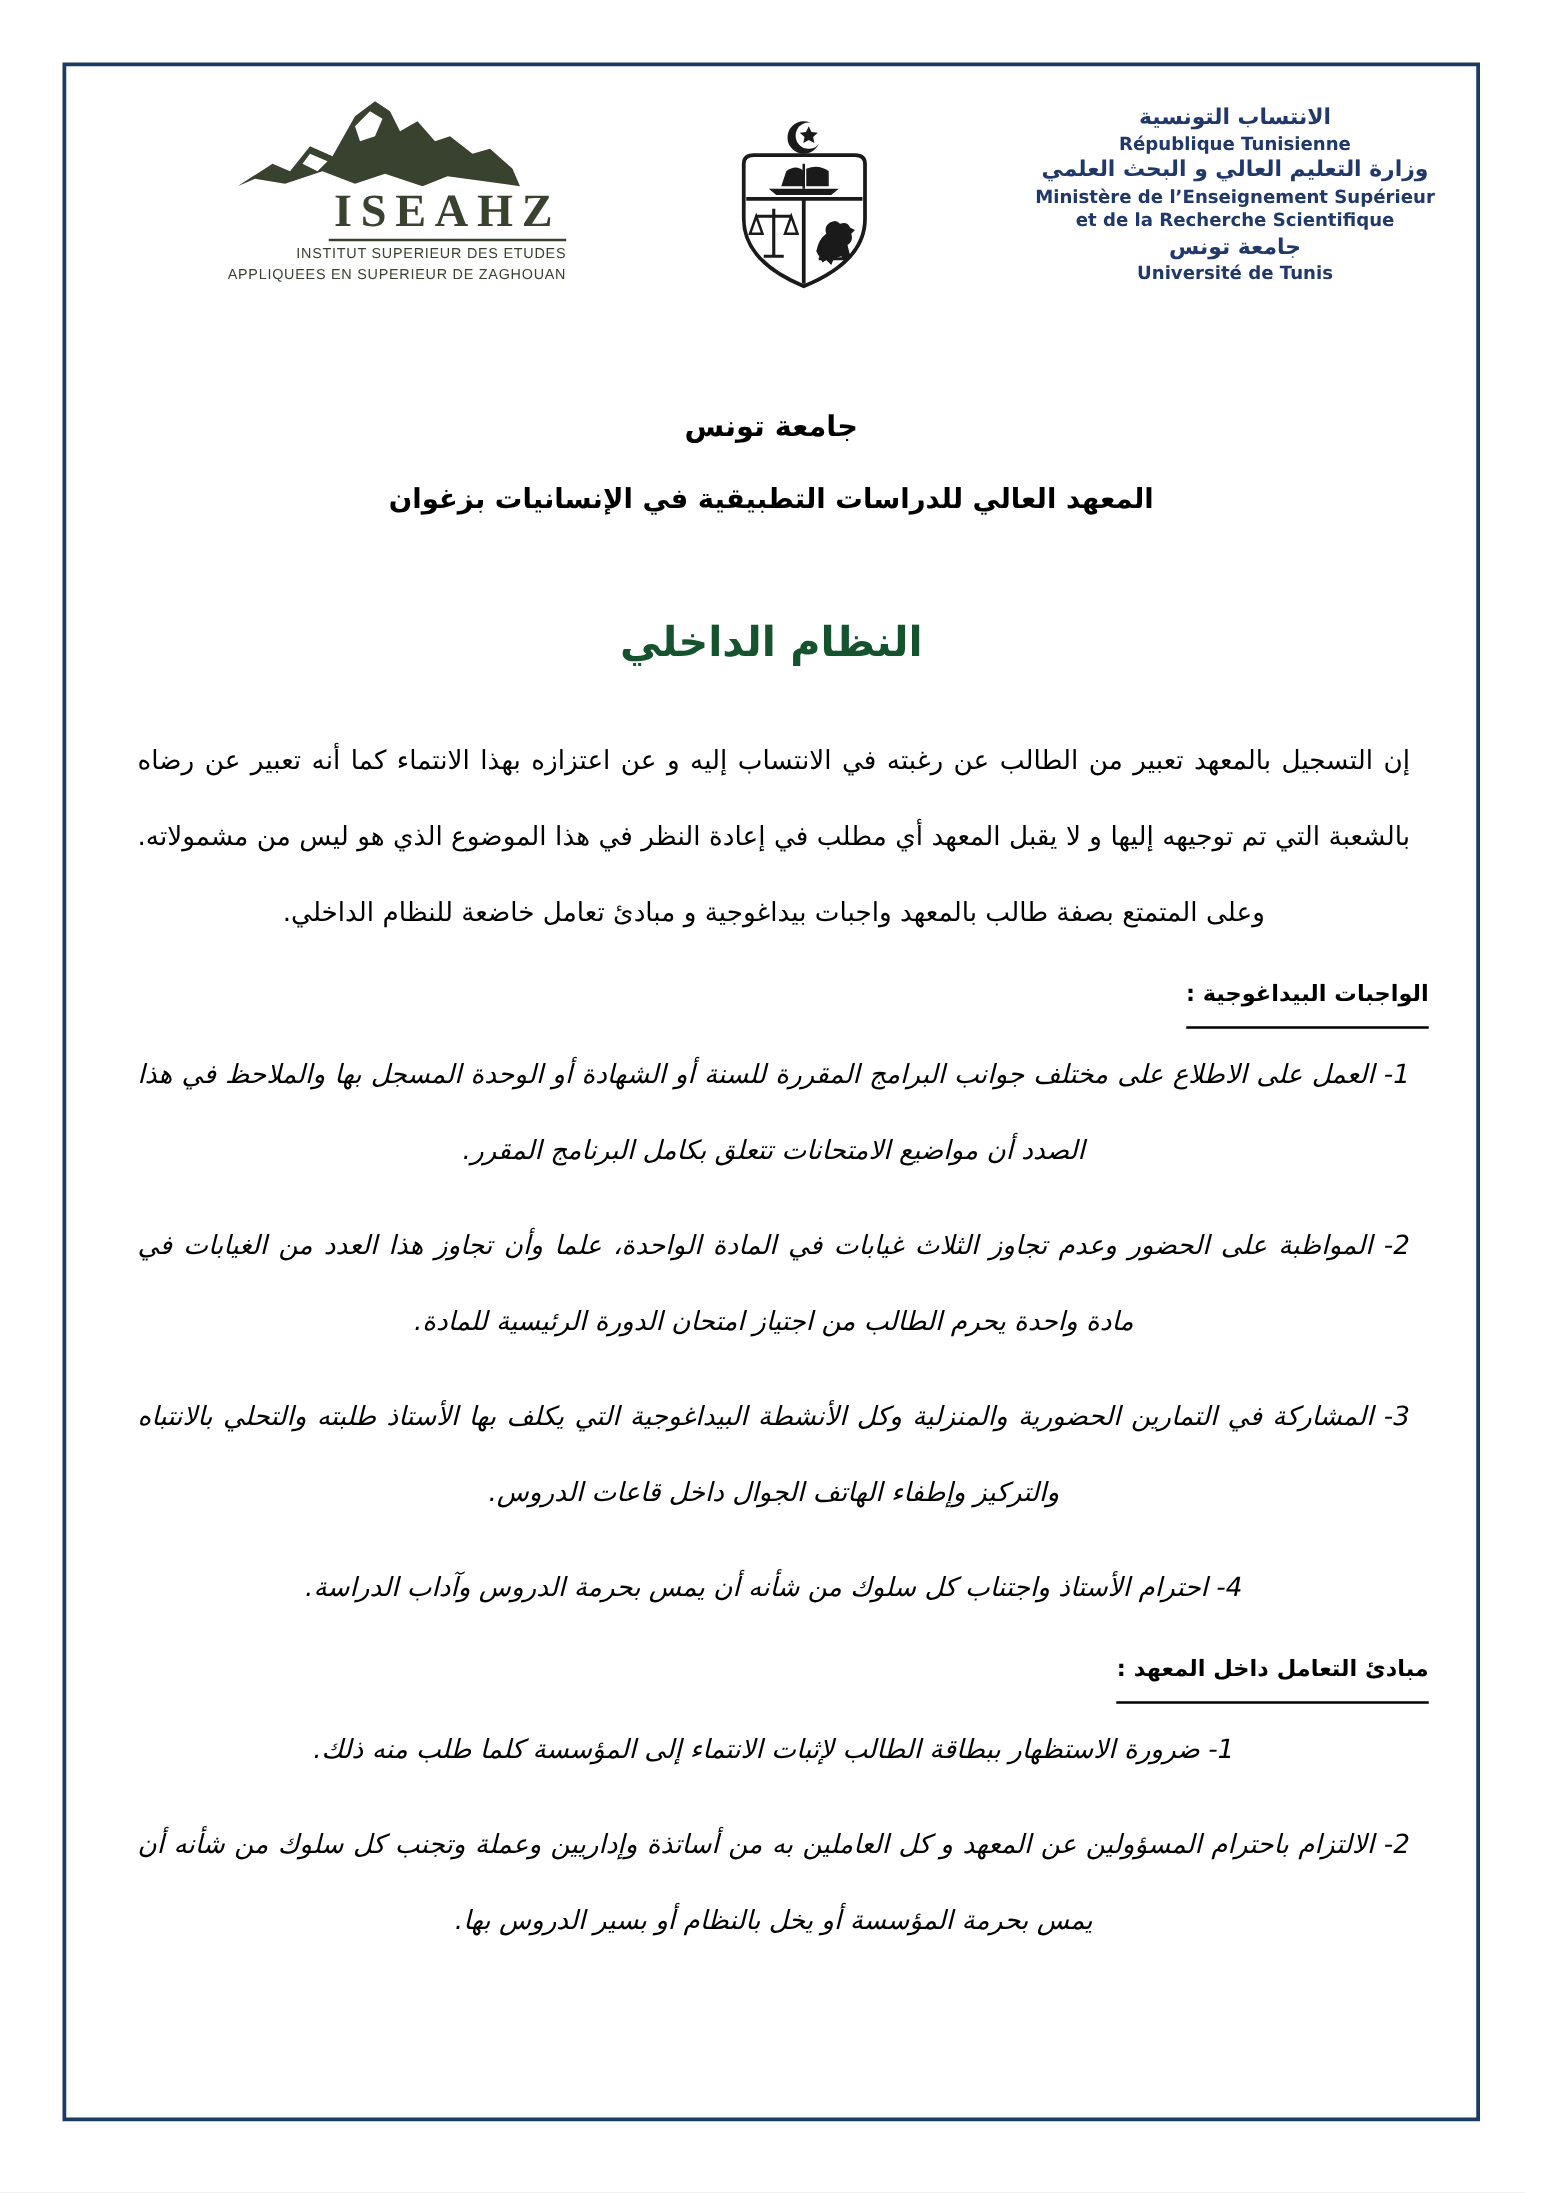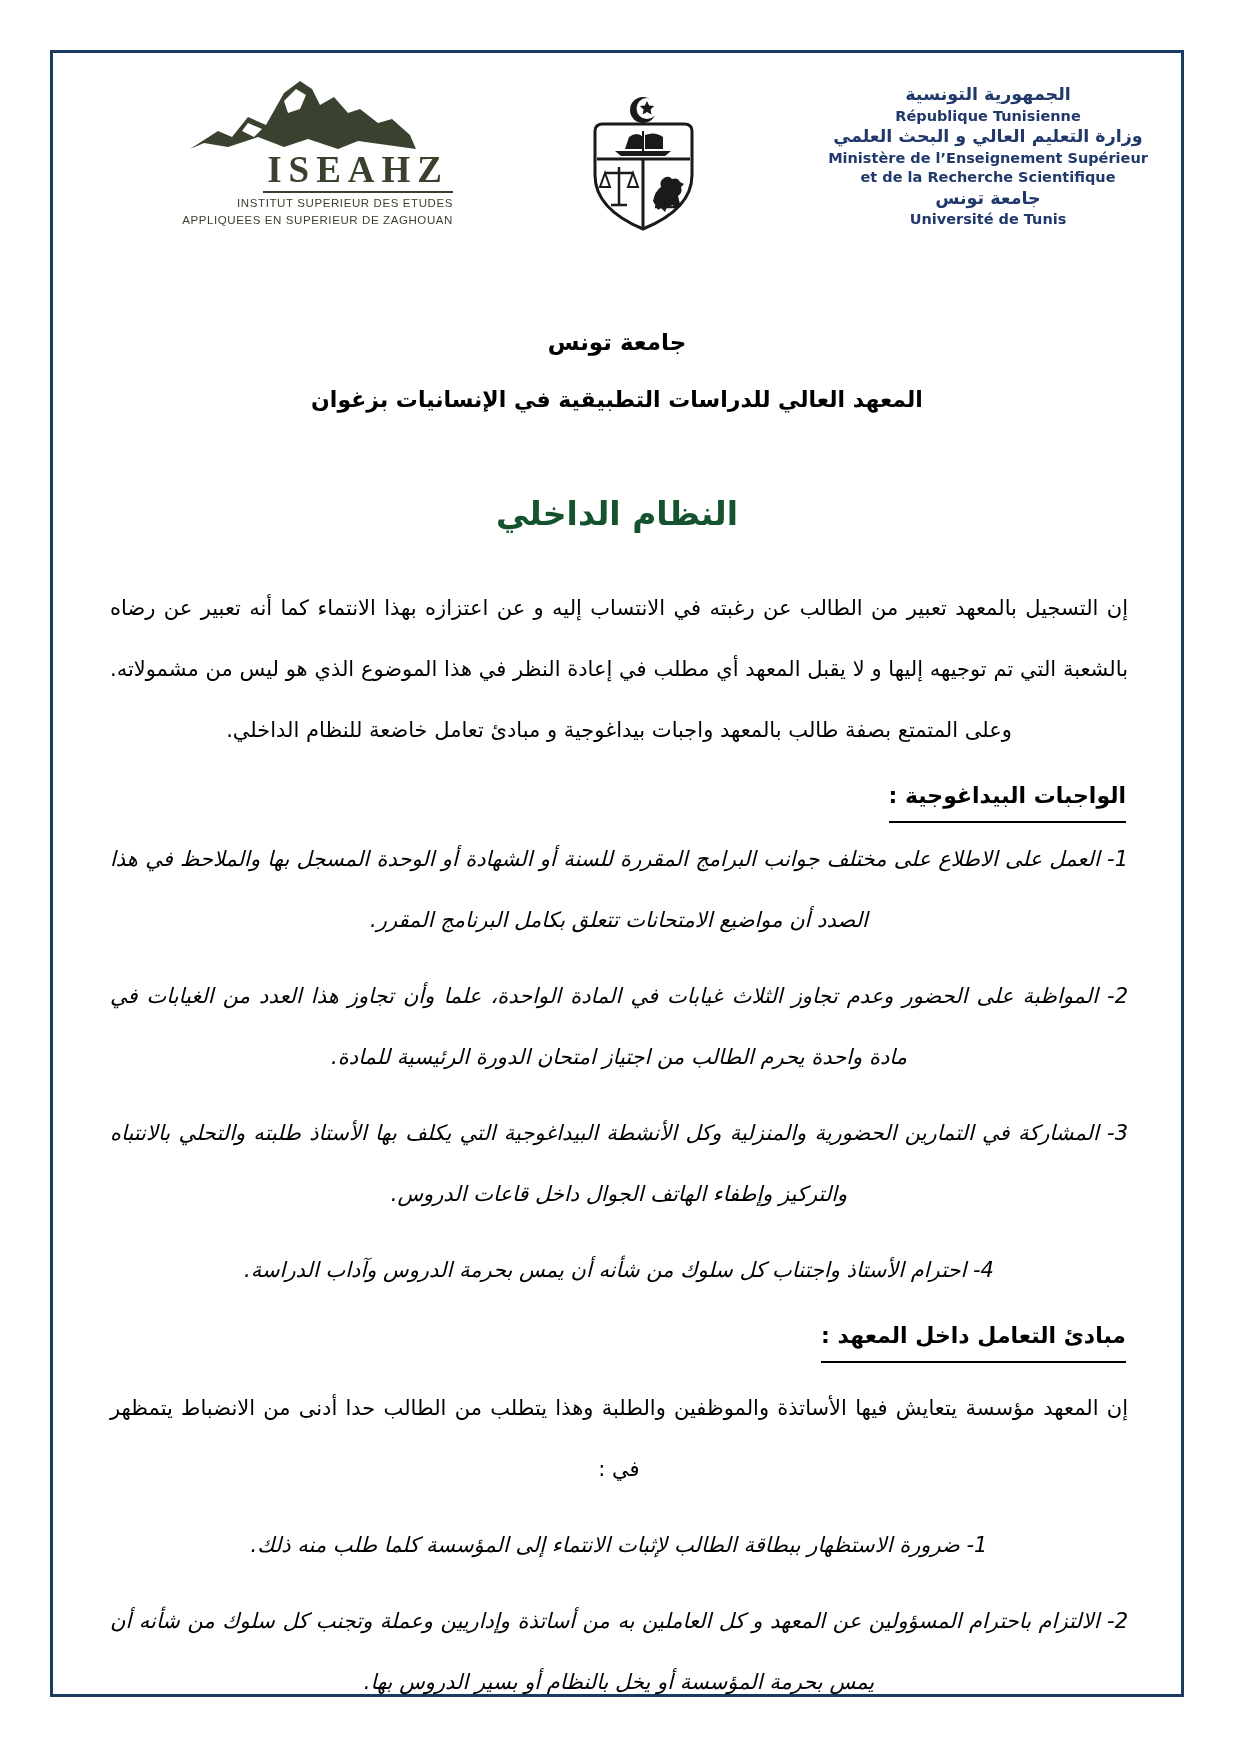--- a/index.html
+++ b/index.html
@@ -85,22 +85,22 @@
     font-size:21px;
     line-height:61px;
     text-align:justify;
     text-align-last:center;
     margin:15px;
   }
   .item{margin-top:6px;font-style:italic;}
   .sec-heading{
     text-align:right;
     text-align-last:right;
-    margin:14px 17px 4px 0;
-    font-size:22px;
+    margin:14px 0 4px 0;
+    font-size:18px;
     line-height:40px;
   }
   .sec-heading span{
     font-weight:bold;
     border-bottom:2px solid #000;
     padding-bottom:5px;
     display:inline-block;
   }
 </style>
 </head>
@@ -147,21 +147,21 @@
           <path d="M24,80 L19,94 L29,94 Z" fill="none" stroke="#1a1a1a" stroke-width="2"></path>
           <path d="M52,80 L47,94 L57,94 Z" fill="none" stroke="#1a1a1a" stroke-width="2"></path>
           <line x1="30" y1="112" x2="46" y2="112" stroke="#1a1a1a" stroke-width="2.5"></line>
 
           <path d="M72,108 q2,-10 8,-14 q-2,-6 3,-9 q5,-3 8,1 q6,-2 8,3 l4,2 -3,3 q2,6 -3,9 l2,8 -4,6 -3,-5 -6,2 -2,5 -4,-4 -3,2 Z" fill="#1a1a1a"></path>
           <line x1="74" y1="114" x2="96" y2="114" stroke="#1a1a1a" stroke-width="2.5"></line>
         </svg>
       </div>
 
       <div class="ministry">
-        <div class="ar">الجمهورية التونسية</div>
+        <div class="ar">الانتساب التونسية</div>
         <div class="fr">République Tunisienne</div>
         <div class="ar">وزارة التعليم العالي و البحث العلمي</div>
         <div class="fr">Ministère de l’Enseignement Supérieur</div>
         <div class="fr">et de la Recherche Scientifique</div>
         <div class="ar">جامعة تونس</div>
         <div class="fr">Université de Tunis</div>
       </div>
     </div>
 
     <div class="line-university">جامعة تونس</div>
@@ -178,20 +178,19 @@
 
       <p class="item">1- العمل على الاطلاع على مختلف جوانب البرامج المقررة للسنة أو الشهادة أو الوحدة المسجل بها والملاحظ في هذا الصدد أن مواضيع الامتحانات تتعلق بكامل البرنامج المقرر.</p>
       <p class="item">2- المواظبة على الحضور وعدم تجاوز الثلاث غيابات في المادة الواحدة، علما وأن تجاوز هذا العدد من الغيابات في مادة واحدة يحرم الطالب من اجتياز امتحان الدورة الرئيسية للمادة.</p>
       <p class="item">3- المشاركة في التمارين الحضورية والمنزلية وكل الأنشطة البيداغوجية التي يكلف بها الأستاذ طلبته والتحلي بالانتباه والتركيز وإطفاء الهاتف الجوال داخل قاعات الدروس.</p>
       <p class="item">4- احترام الأستاذ واجتناب كل سلوك من شأنه أن يمس بحرمة الدروس وآداب الدراسة.</p>
 
       <div class="sec-heading">
         <span>مبادئ التعامل داخل المعهد :</span>
       </div>
 
-      <p class="para">إن المعهد مؤسسة يتعايش فيها الأساتذة والموظفين والطلبة وهذا يتطلب من الطالب حدا أدنى من الانضباط يتمظهر في :</p>
 
       <p class="item">1- ضرورة الاستظهار ببطاقة الطالب لإثبات الانتماء إلى المؤسسة كلما طلب منه ذلك.</p>
       <p class="item">2- الالتزام باحترام المسؤولين عن المعهد و كل العاملين به من أساتذة وإداريين وعملة وتجنب كل سلوك من شأنه أن يمس بحرمة المؤسسة أو يخل بالنظام أو بسير الدروس بها.</p>
 
     </div>
   </div>
 </div>
 
 </body></html>

